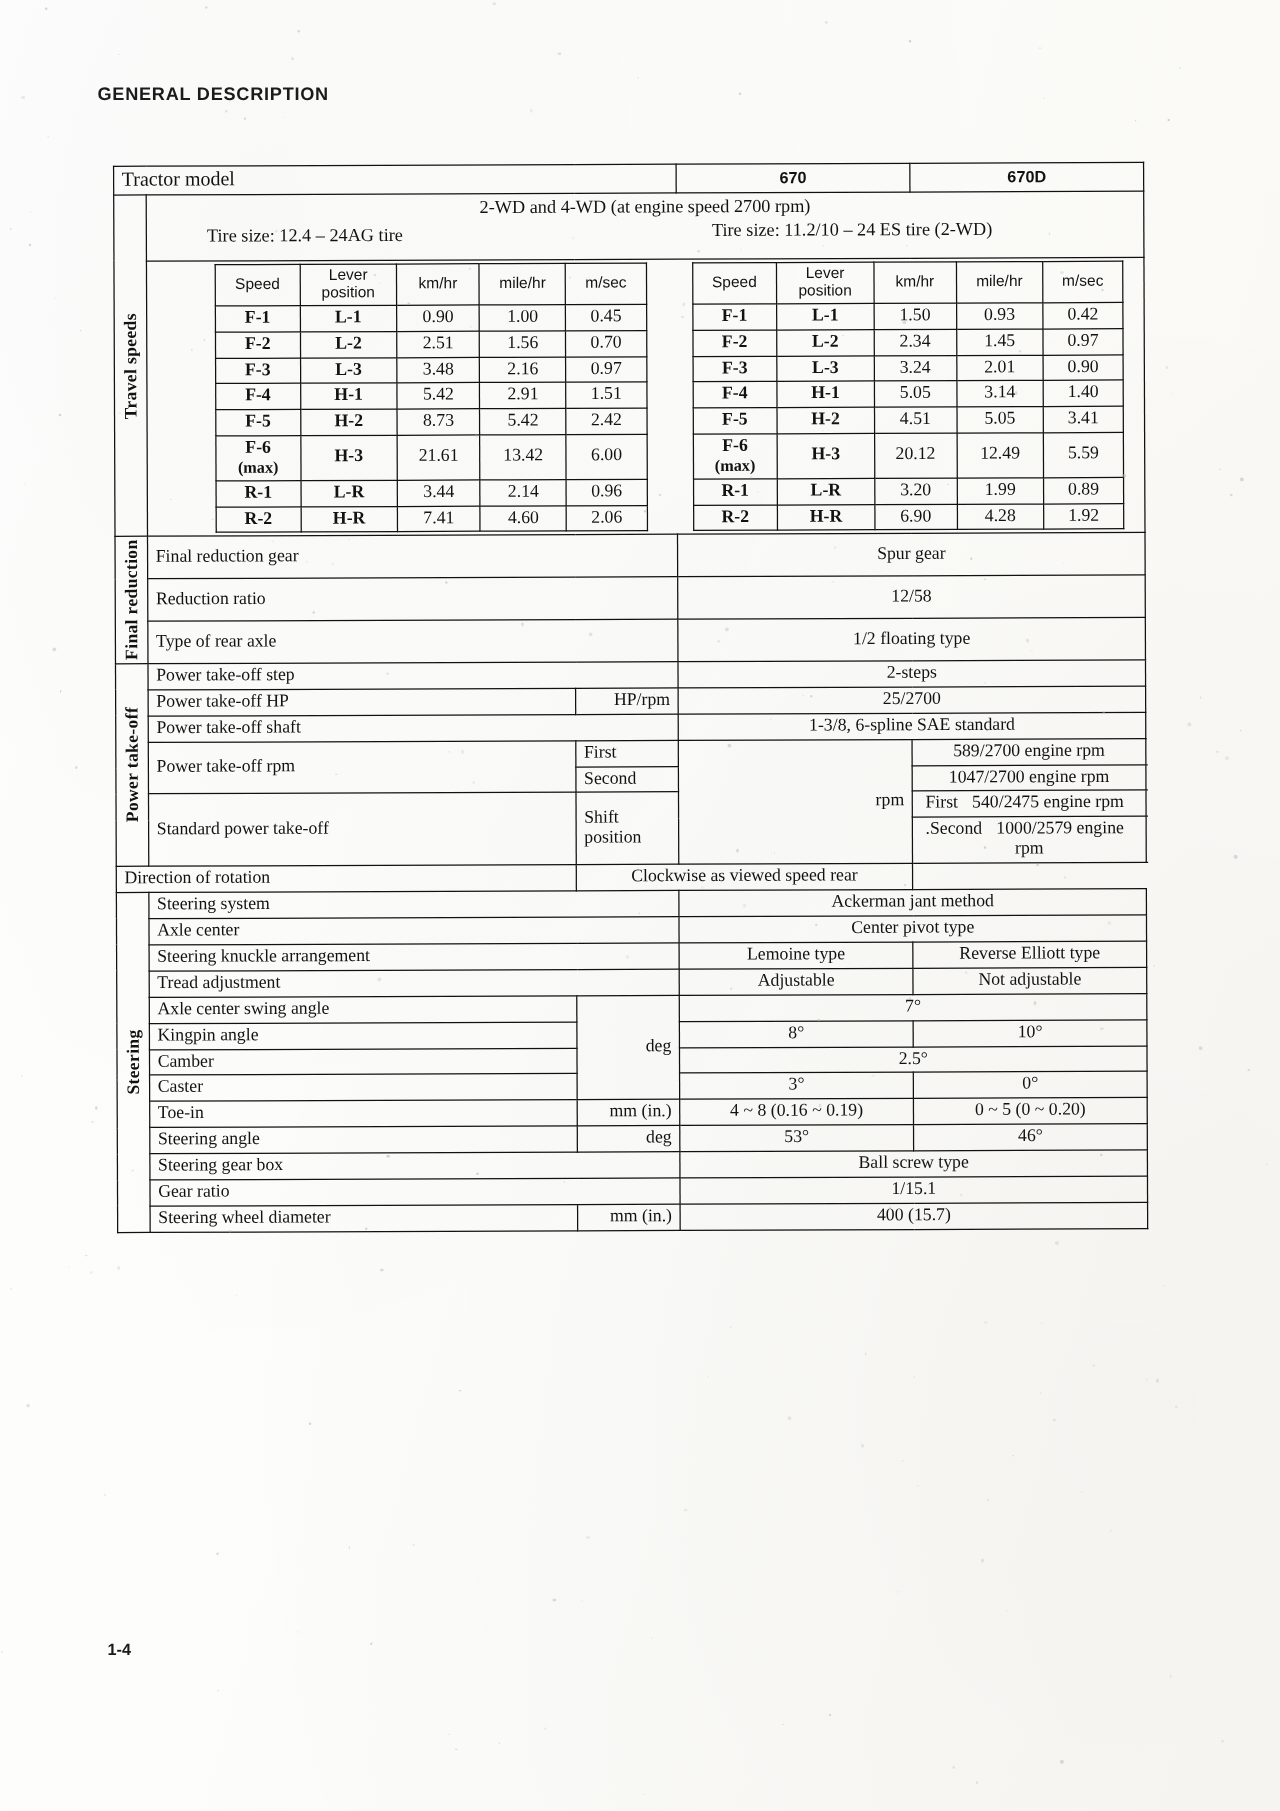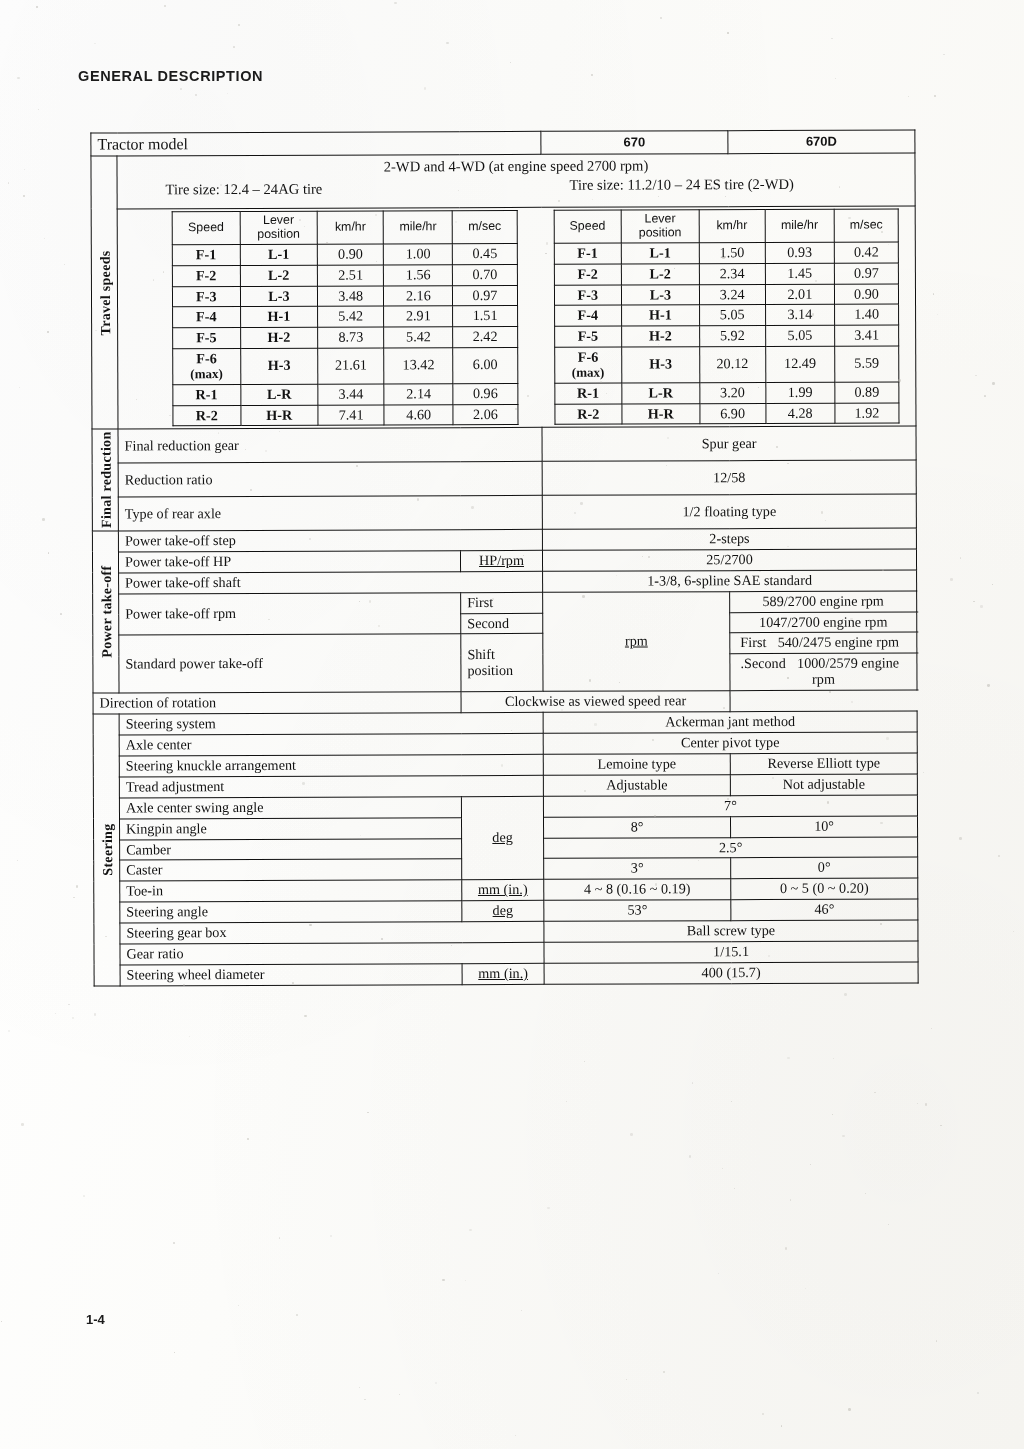--- a/index.html
+++ b/index.html
@@ -58,21 +58,21 @@
     display:block;
     writing-mode:vertical-rl;
     transform:rotate(180deg);
     white-space:nowrap;
     font-size:14px;
     font-weight:600;
     letter-spacing:.3px;
     margin:0 auto;
   }
   .rowlabel{padding-left:9px;}
-  .unit{text-align:center;padding-left:7px;white-space:nowrap;text-decoration:underline;}
+  .unit{text-align:right;padding-left:7px;white-space:nowrap;}
   .val{text-align:center;}
 
   
   .model-hdr{
     text-align:center;
     font-family:"Liberation Sans", sans-serif;
     font-weight:700;font-size:13px;
     padding:4px 0;
   }
   .tractor-model-cell{
@@ -269,21 +269,21 @@
                 <tr>
                   <td class="sp">F-4</td>
                   <td class="lv">H-1</td>
                   <td>5.05</td>
                   <td>3.14</td>
                   <td>1.40</td>
                 </tr>
                 <tr>
                   <td class="sp">F-5</td>
                   <td class="lv">H-2</td>
-                  <td>5.92</td>
+                  <td>4.51</td>
                   <td>5.05</td>
                   <td>3.41</td>
                 </tr>
                 <tr>
                   <td class="sp maxcell"><span>F-6</span><small>(max)</small></td>
                   <td class="lv">H-3</td>
                   <td>20.12</td>
                   <td>12.49</td>
                   <td>5.59</td>
                 </tr>

